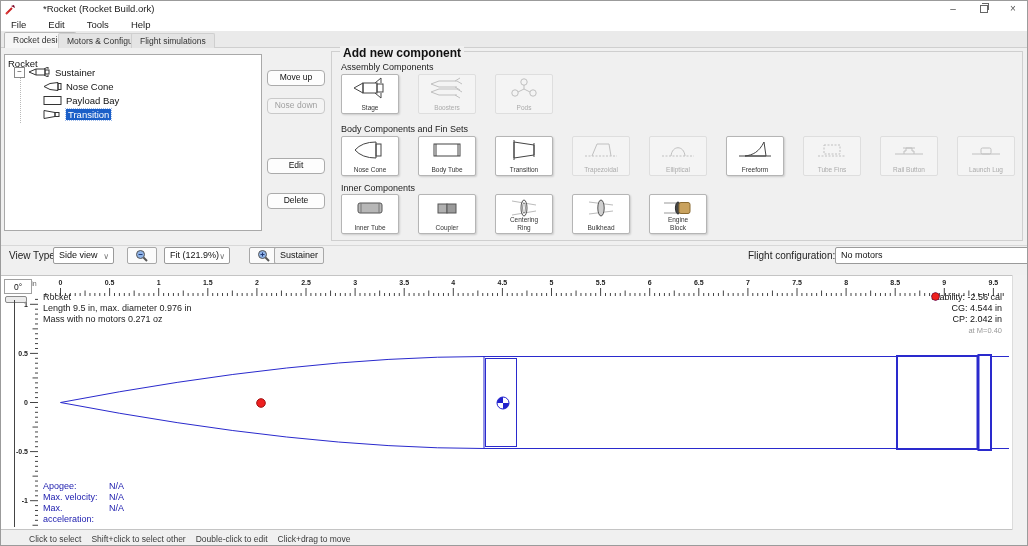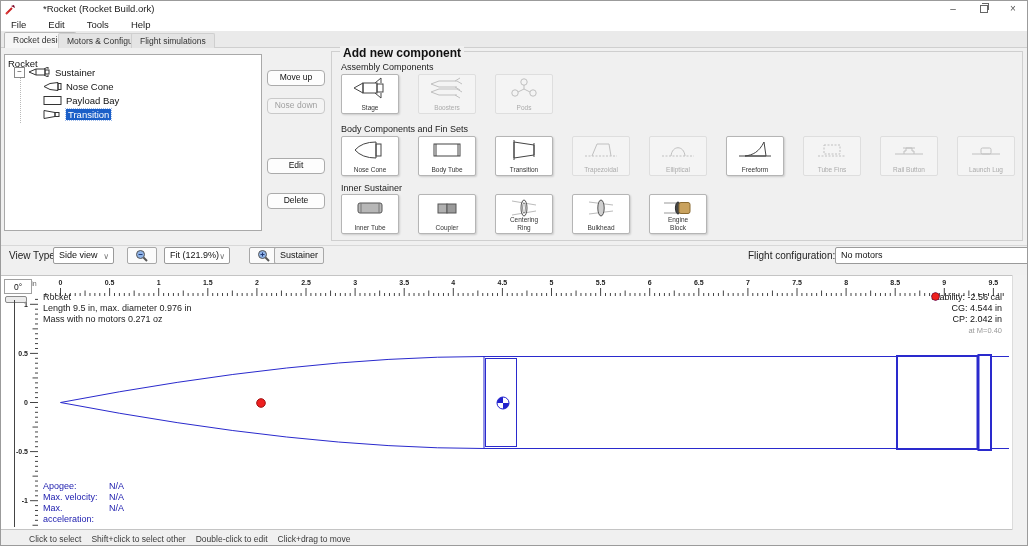--- a/index.html
+++ b/index.html
@@ -283,21 +283,21 @@
         <svg width="36" height="22" viewBox="0 0 36 22">
             <g fill="none" stroke="currentColor" stroke-width="1">
         <path d="M4,15 L32,15"></path>
               <rect x="13" y="9" width="10" height="6" rx="1.5"></rect>
             </g>
           </svg>
       </span>
       <span class="clabel">Launch Lug</span>
     </div>
 
-    <span class="section-label" style="left:9px;top:131px">Inner Sustainer</span>
+    <span class="section-label" style="left:9px;top:131px">Inner Components</span>
 
     <div class="cbtn" style="left:9px;top:142px">
       <span class="cicon">
         <svg width="36" height="22" viewBox="0 0 36 22">
             <rect x="6" y="6" width="24" height="10" rx="2" fill="#b7b7b7" stroke="#555"></rect>
             <path d="M9,6 L9,16 M27,6 L27,16" stroke="#777" fill="none"></path>
           </svg>
       </span>
       <span class="clabel">Inner Tube</span>
     </div>

